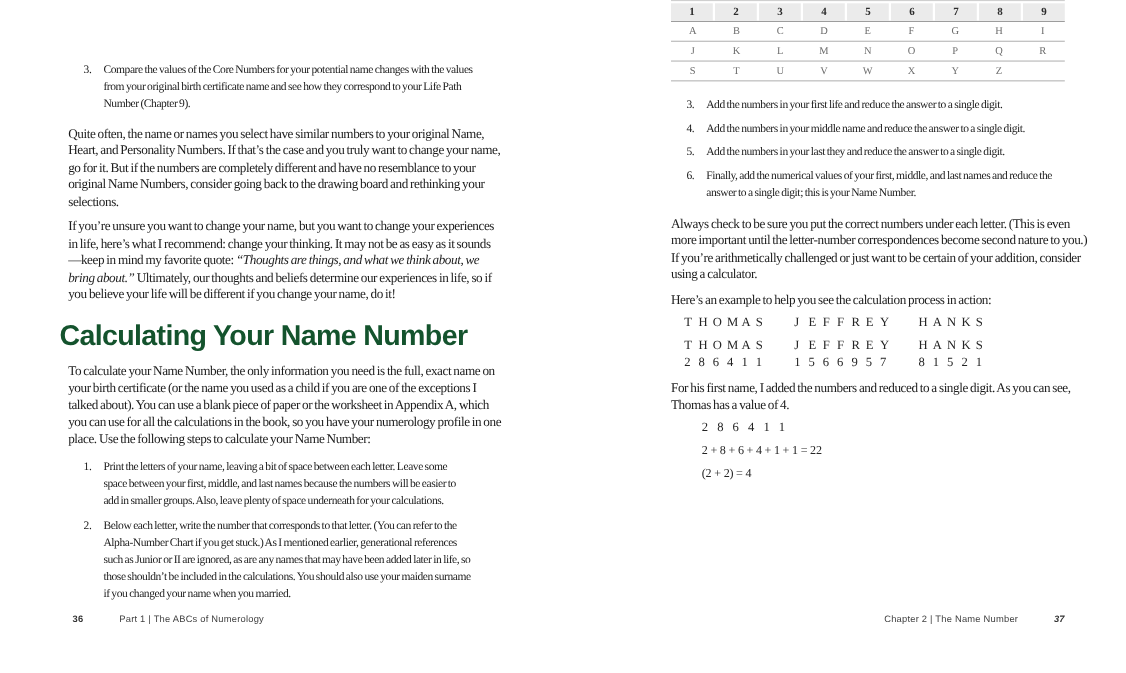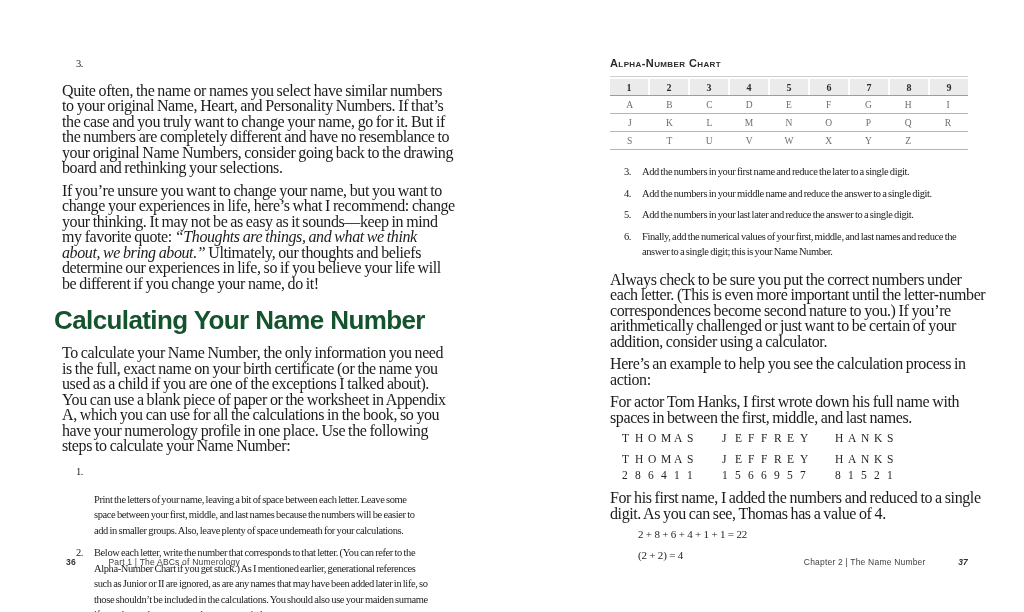--- a/index.html
+++ b/index.html
@@ -6,21 +6,21 @@
   body{
     width:1024px;height:612px;background:#ffffff;position:relative;overflow:hidden;
     font-family:"Liberation Serif",serif;color:#1c1c1c;
   }
   .page{position:absolute;top:0;height:612px;}
   .page-left{left:62px;width:394px;}
   .page-right{left:610px;width:380px;}
 
   
   .para{
-    font-size:16px;line-height:15.5px;letter-spacing:-0.4px;word-spacing:-0.6px;
+    font-size:12px;line-height:15.5px;letter-spacing:-0.4px;word-spacing:-0.6px;
     margin:0 0 7px 0;color:#1c1c1c;
   }
   .quote-italic{font-style:italic;}
 
   
   .olitem{display:flex;margin:0 0 7px 14px;}
   .olitem .num{
     width:18px;flex:0 0 18px;font-size:10.5px;line-height:15.5px;letter-spacing:-0.4px;
   }
   .olitem .txt{
@@ -73,45 +73,45 @@
   .footer-left .label{margin-left:30px;margin-top:24px;}
   .footer-right .pgnum{margin-left:30px;font-style:italic;}
 </style>
 </head>
 <body>
 
 <div class="page page-left">
 
   <div class="olitem" style="margin-top:56px;">
     <span class="num">3.</span>
+    <span class="txt" style="max-width:340px;">Compare the values of the Core Numbers for your potential name changes with the values from your original birth certificate name and see how they correspond to your Life Path Number (Chapter 9).</span>
   </div>
 
   <p class="para" style="margin-top:11px;">Quite often, the name or names you select have similar numbers to your original Name, Heart, and Personality Numbers. If that’s the case and you truly want to change your name, go for it. But if the numbers are completely different and have no resemblance to your original Name Numbers, consider going back to the drawing board and rethinking your selections.</p>
 
   <p class="para"><span>If you’re unsure you want to change your name, but you want to change your experiences in life, here’s what I recommend: change your thinking. It may not be as easy as it sounds—keep in mind my favorite quote: </span><span class="quote-italic">“Thoughts are things, and what we think about, we bring about.”</span><span> Ultimately, our thoughts and beliefs determine our experiences in life, so if you believe your life will be different if you change your name, do it!</span></p>
 
   <h1 class="h1">Calculating Your Name Number</h1>
 
   <p class="para">To calculate your Name Number, the only information you need is the full, exact name on your birth certificate (or the name you used as a child if you are one of the exceptions I talked about). You can use a blank piece of paper or the worksheet in Appendix A, which you can use for all the calculations in the book, so you have your numerology profile in one place. Use the following steps to calculate your Name Number:</p>
 
   <div class="olitem" style="margin-top:10px;">
     <span class="num">1.</span>
-    <span class="txt" style="max-width:330px;margin-top:28px;">Print the letters of your name, leaving a bit of space between each letter. Leave some space between your first, middle, and last names because the numbers will be easier to add in smaller groups. Also, leave plenty of space underneath for your calculations.</span>
+    <span class="txt" style="max-width:330px;">Print the letters of your name, leaving a bit of space between each letter. Leave some space between your first, middle, and last names because the numbers will be easier to add in smaller groups. Also, leave plenty of space underneath for your calculations.</span>
   </div>
 
   <div class="olitem">
     <span class="num">2.</span>
     <span class="txt" style="max-width:340px;">Below each letter, write the number that corresponds to that letter. (You can refer to the Alpha-Number Chart if you get stuck.) As I mentioned earlier, generational references such as Junior or II are ignored, as are any names that may have been added later in life, so those shouldn’t be included in the calculations. You should also use your maiden surname if you changed your name when you married.</span>
   </div>
 
 </div>
 
 <div class="page page-right">
 
-  <div class="chart-title">Alpha-Number Chart</div>
 
   <div class="an-table">
     <div class="an-hrow">
       <span class="an-hcell">1</span>
       <span class="an-hcell">2</span>
       <span class="an-hcell">3</span>
       <span class="an-hcell">4</span>
       <span class="an-hcell">5</span>
       <span class="an-hcell">6</span>
       <span class="an-hcell">7</span>
@@ -149,55 +149,55 @@
       <span class="an-cell">X</span>
       <span class="an-cell">Y</span>
       <span class="an-cell">Z</span>
       <span class="an-cell"></span>
     </div>
   </div>
 
   <div class="steps">
     <div class="olitem">
       <span class="num">3.</span>
-      <span class="txt">Add the numbers in your first name and reduce the later to a single digit.</span>
+      <span class="txt">Add the numbers in your first life and reduce the answer to a single digit.</span>
     </div>
     <div class="olitem">
       <span class="num">4.</span>
       <span class="txt">Add the numbers in your middle name and reduce the answer to a single digit.</span>
     </div>
     <div class="olitem">
       <span class="num">5.</span>
-      <span class="txt">Add the numbers in your last later and reduce the answer to a single digit.</span>
+      <span class="txt">Add the numbers in your last they and reduce the answer to a single digit.</span>
     </div>
     <div class="olitem">
       <span class="num">6.</span>
       <span class="txt" style="max-width:332px;font-family:Liberation Serif, serif;">Finally, add the numerical values of your first, middle, and last names and reduce the answer to a single digit; this is your Name Number.</span>
     </div>
   </div>
 
   <p class="para" style="margin-top:12px;">Always check to be sure you put the correct numbers under each letter. (This is even more important until the letter-number correspondences become second nature to you.) If you’re arithmetically challenged or just want to be certain of your addition, consider using a calculator.</p>
   <p class="para">Here’s an example to help you see the calculation process in action:</p>
-  <p class="para">For actor Tom Hanks, I first wrote down his full name with spaces in between the first, middle, and last names.</p>
 
   <div class="name-line">
     <span class="chgroup"><span class="chtok">T</span><span class="chtok">H</span><span class="chtok">O</span><span class="chtok">M</span><span class="chtok">A</span><span class="chtok">S</span></span><span class="chgroup"><span class="chtok">J</span><span class="chtok">E</span><span class="chtok">F</span><span class="chtok">F</span><span class="chtok">R</span><span class="chtok">E</span><span class="chtok">Y</span></span><span class="chgroup"><span class="chtok">H</span><span class="chtok">A</span><span class="chtok">N</span><span class="chtok">K</span><span class="chtok">S</span></span>
   </div>
 
 
   <div class="name-line" style="margin-bottom:3px;">
     <span class="chgroup"><span class="chtok">T</span><span class="chtok">H</span><span class="chtok">O</span><span class="chtok">M</span><span class="chtok">A</span><span class="chtok">S</span></span><span class="chgroup"><span class="chtok">J</span><span class="chtok">E</span><span class="chtok">F</span><span class="chtok">F</span><span class="chtok">R</span><span class="chtok">E</span><span class="chtok">Y</span></span><span class="chgroup"><span class="chtok">H</span><span class="chtok">A</span><span class="chtok">N</span><span class="chtok">K</span><span class="chtok">S</span></span>
   </div>
   <div class="name-line">
     <span class="chgroup"><span class="chtok">2</span><span class="chtok">8</span><span class="chtok">6</span><span class="chtok">4</span><span class="chtok">1</span><span class="chtok">1</span></span><span class="chgroup"><span class="chtok">1</span><span class="chtok">5</span><span class="chtok">6</span><span class="chtok">6</span><span class="chtok">9</span><span class="chtok">5</span><span class="chtok">7</span></span><span class="chgroup"><span class="chtok">8</span><span class="chtok">1</span><span class="chtok">5</span><span class="chtok">2</span><span class="chtok">1</span></span>
   </div>
 
   <p class="para" style="margin-top:7px;">For his first name, I added the numbers and reduced to a single digit. As you can see, Thomas has a value of 4.</p>
 
   <div class="calc">
+    <div class="calc-line"><span class="chgroup"><span class="chtok">2</span><span class="chtok">8</span><span class="chtok">6</span><span class="chtok">4</span><span class="chtok">1</span><span class="chtok">1</span></span></div>
     <div class="calc-line plain">2 + 8 + 6 + 4 + 1 + 1 = 22</div>
     <div class="calc-line plain">(2 + 2) = 4</div>
   </div>
 
 </div>
 
 <div class="footer footer-left">
   <span class="pgnum">36</span>
   <span class="label">Part 1 | The ABCs of Numerology</span>
 </div>

